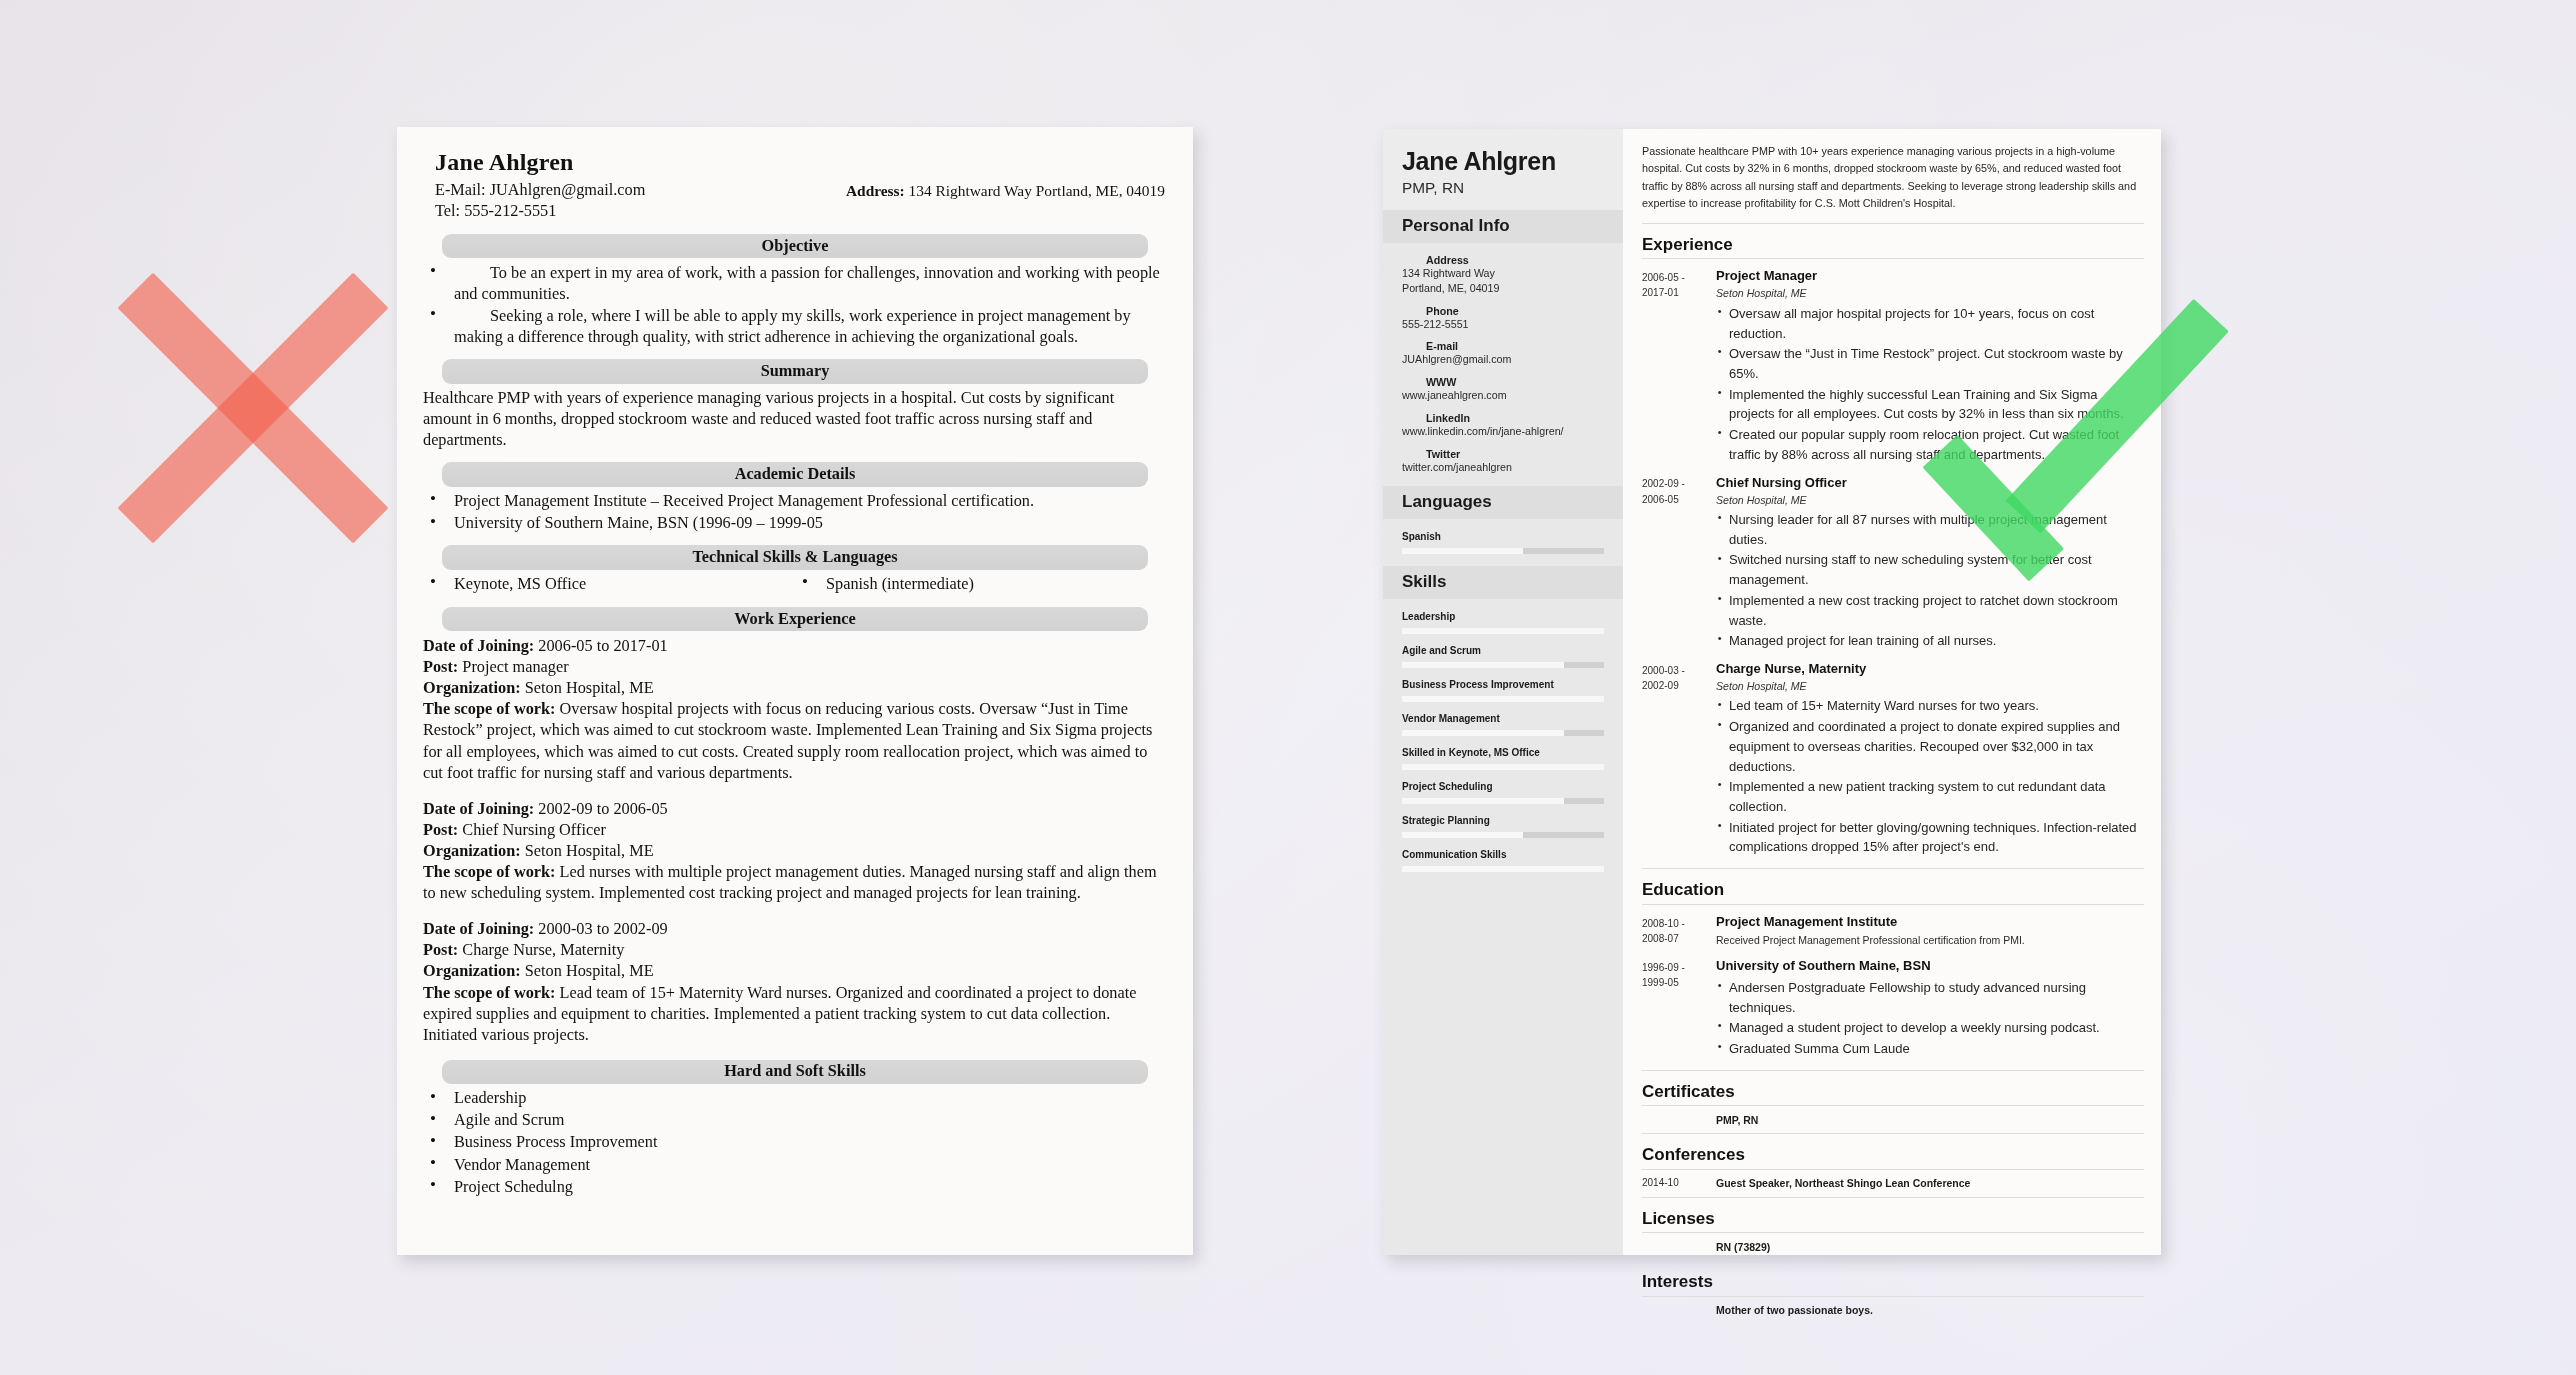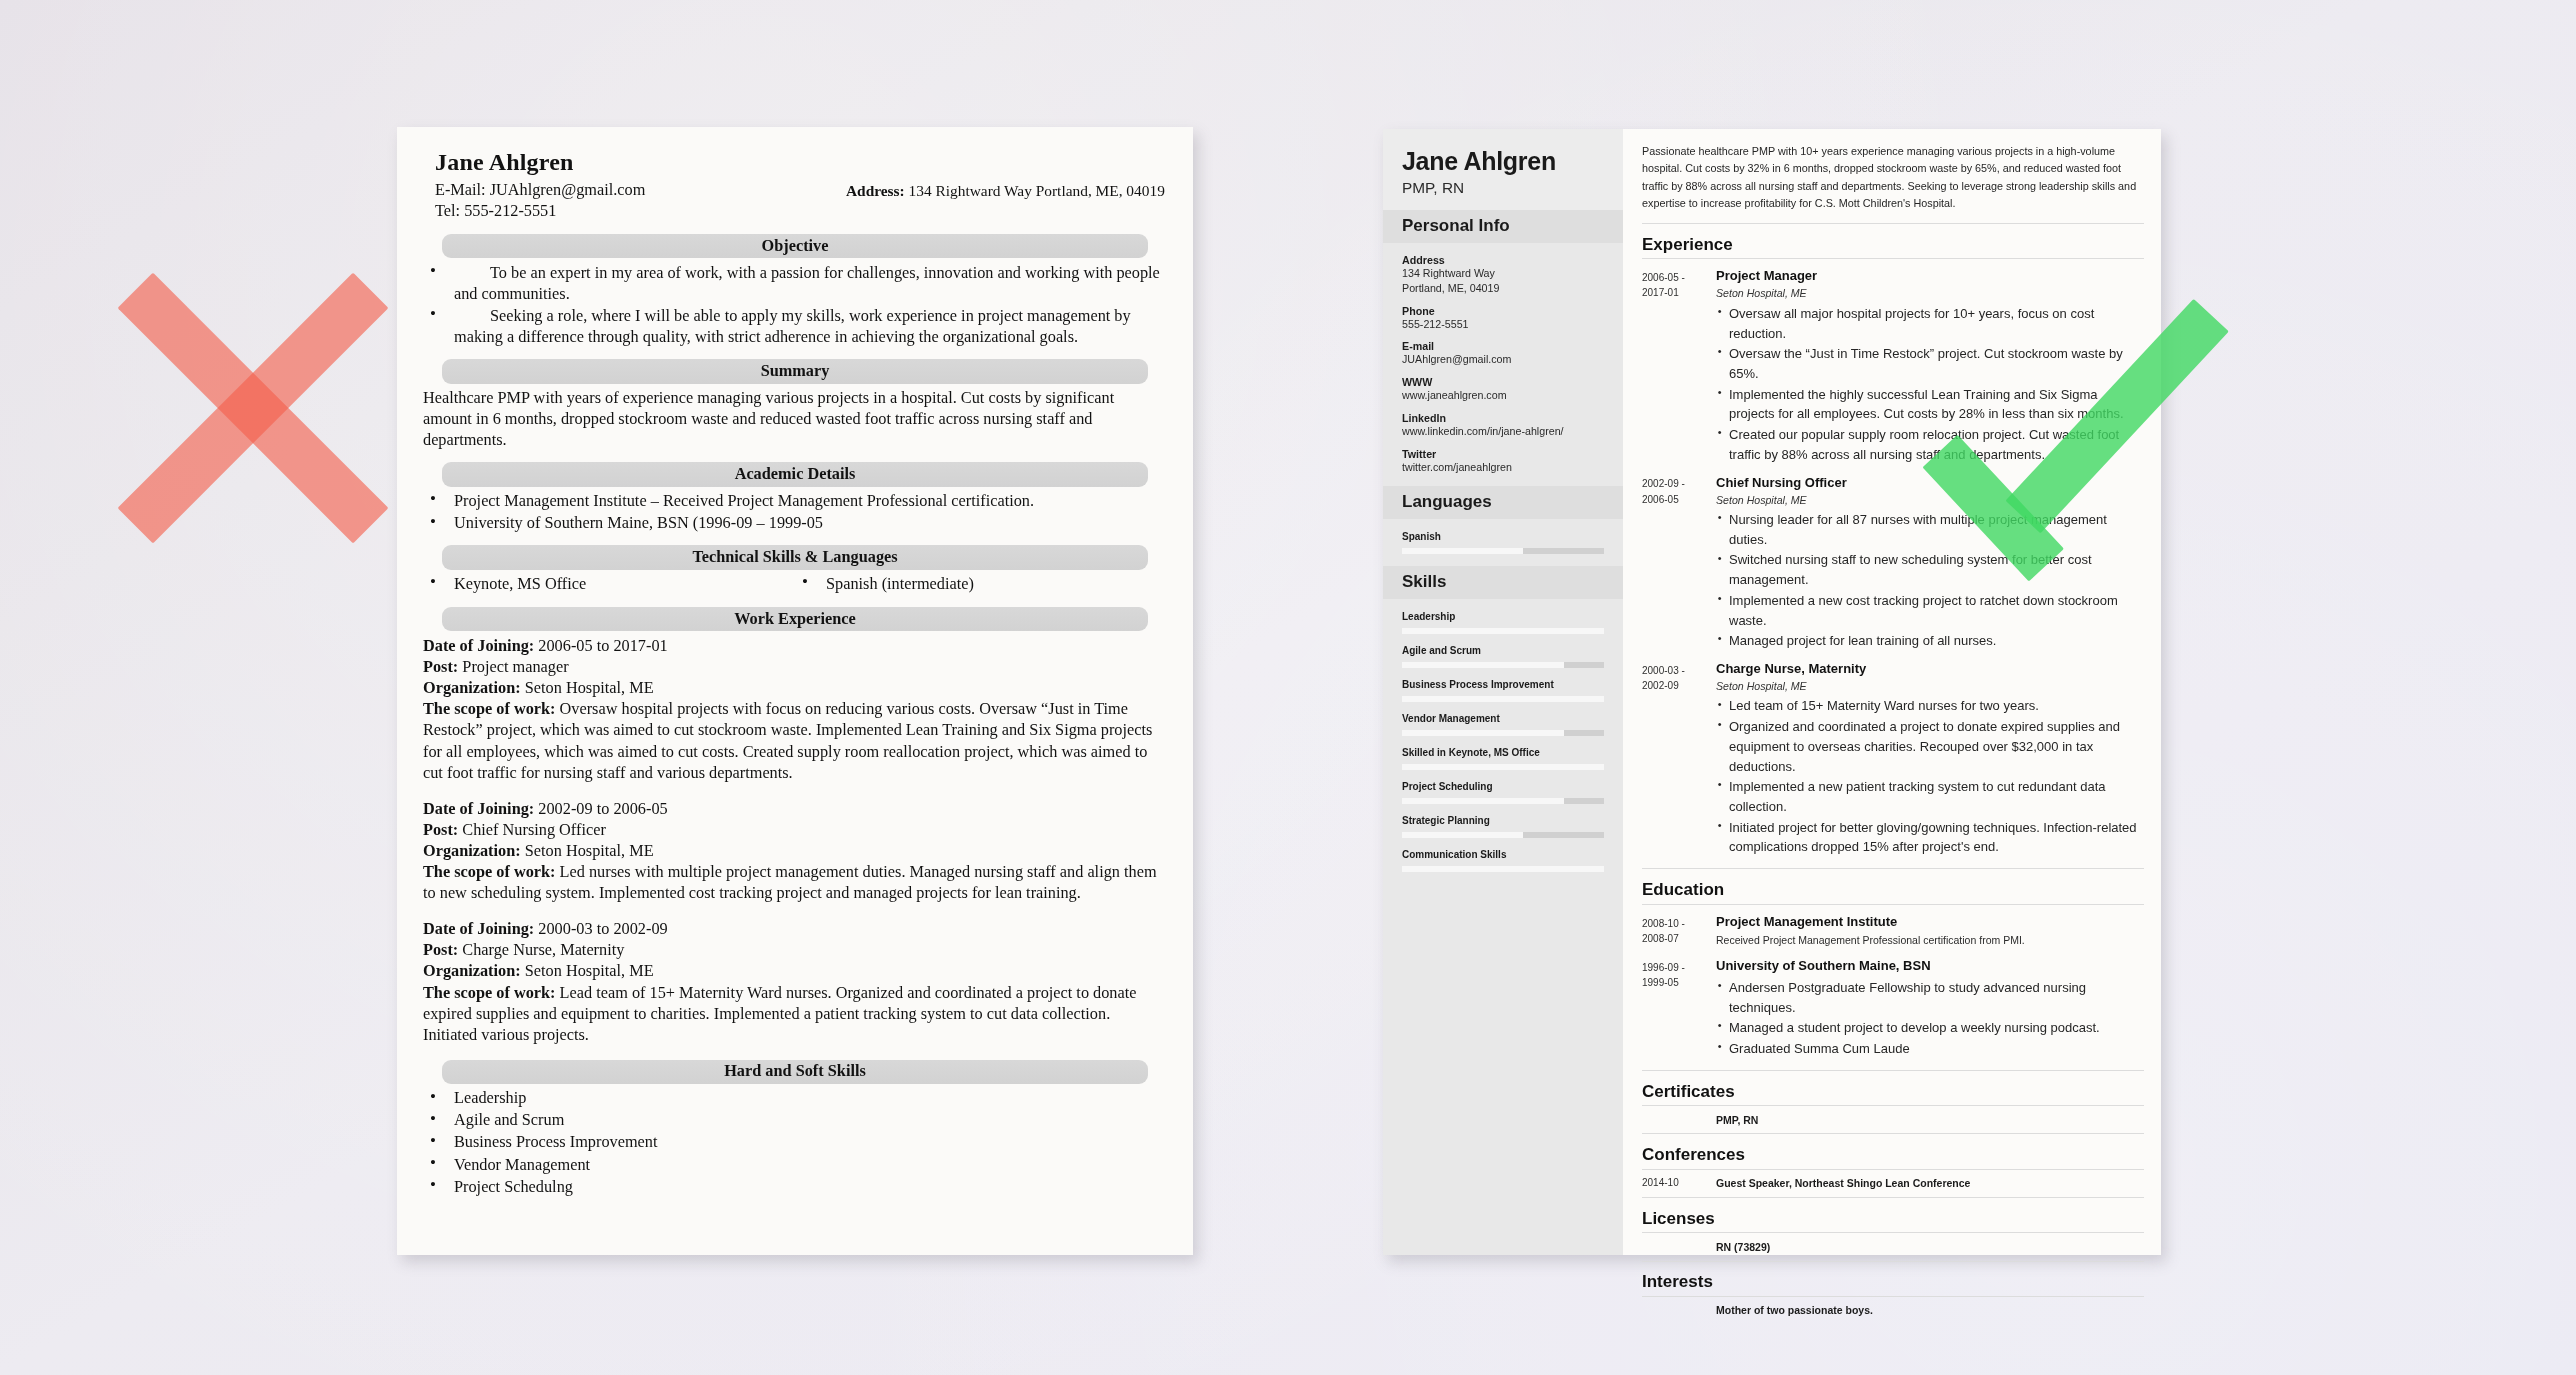--- a/index.html
+++ b/index.html
@@ -53,21 +53,21 @@
     display:flex;
     font-family:"Liberation Sans", sans-serif;
     color:#1b1b1b;
   }
   .sidebar{flex:0 0 240px;background:#e8e8e8;}
   .sb-head{background:#ececec;padding:19px 19px 13.7px 19px;}
   .sb-name{font-size:25px;font-weight:bold;letter-spacing:-0.3px;line-height:1.05;color:#1a1a1a;}
   .sb-title{font-size:15.4px;margin-top:4.3px;color:#2b2b2b;}
   .sb-sec{background:#dedede;padding:6px 19px 6.9px 19px;font-size:17px;font-weight:bold;color:#1a1a1a;}
   .sb-body{padding:8.6px 19px 12px 19px;}
-  .pi-label{font-size:10.7px;font-weight:bold;margin-top:9.4px;color:#1c1c1c;}
+  .pi-label{font-size:10.7px;font-weight:bold;margin-top:9.4px;color:#1c1c1c;margin-left:24px;}
   .pi-label:first-child{margin-top:2.6px;}
   .pi-val{font-size:10.7px;line-height:1.35;color:#2a2a2a;}
   .sk-row{margin-top:11px;}
   .sk-row:first-child{margin-top:3.4px;}
   .sk-name{font-size:10px;font-weight:bold;color:#1a1a1a;}
   .sk-track{height:6px;background:#d0d0d0;margin-top:6px;width:100%;}
   .sk-fill{height:100%;background:#f7f7f7;}
 
   .maincol{flex:1;padding:13.7px 17px 0 19px;}
   .lead{font-size:10.8px;line-height:1.62;color:#262626;}
@@ -269,21 +269,21 @@
 
     <div class="entry">
       <div class="dates" style="white-space:pre-line">2006-05 -
 2017-01</div>
       <div class="det">
         <div class="e-title">Project Manager</div>
         <div class="e-org">Seton Hospital, ME</div>
         <ul class="ebul">
           <li>Oversaw all major hospital projects for 10+ years, focus on cost reduction.</li>
           <li>Oversaw the “Just in Time Restock” project. Cut stockroom waste by 65%.</li>
-          <li>Implemented the highly successful Lean Training and Six Sigma projects for all employees. Cut costs by 28% in less than six months.</li>
+          <li>Implemented the highly successful Lean Training and Six Sigma projects for all employees. Cut costs by 32% in less than six months.</li>
           <li>Created our popular supply room relocation project. Cut wasted foot traffic by 88% across all nursing staff and departments.</li>
         </ul>
       </div>
     </div>
 
     <div class="entry">
       <div class="dates" style="white-space:pre-line">2002-09 -
 2006-05</div>
       <div class="det">
         <div class="e-title">Chief Nursing Officer</div>

